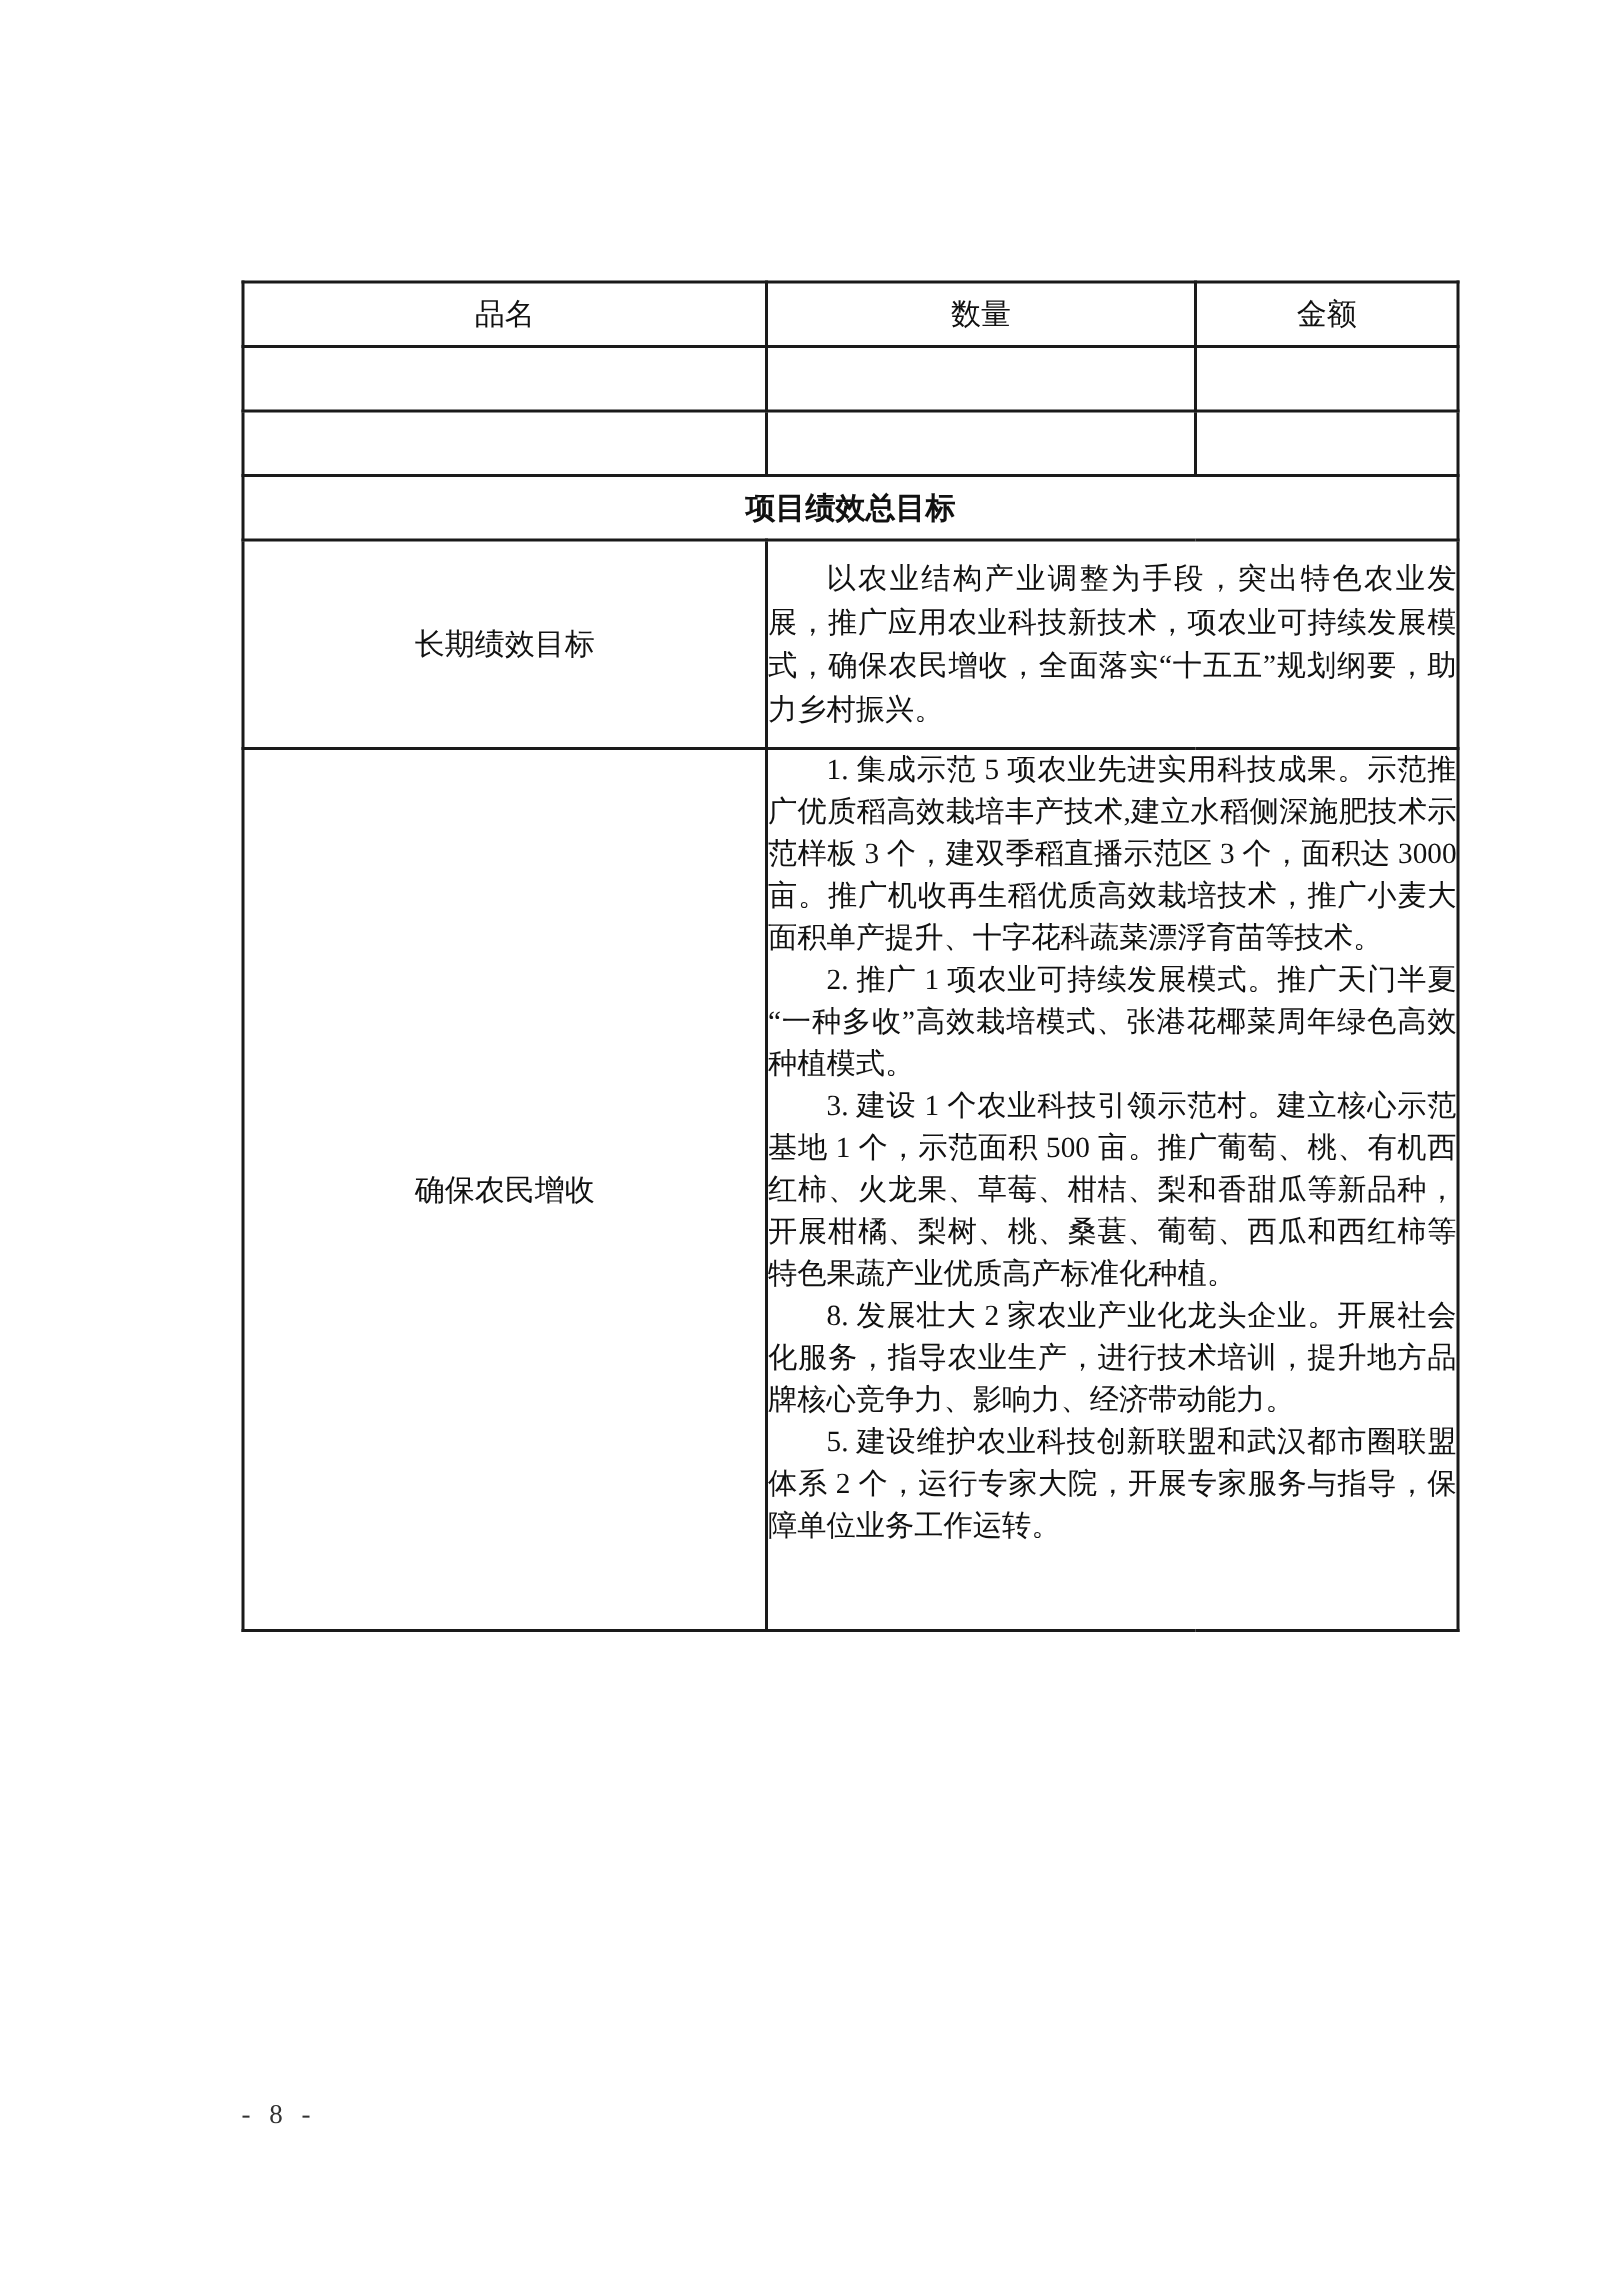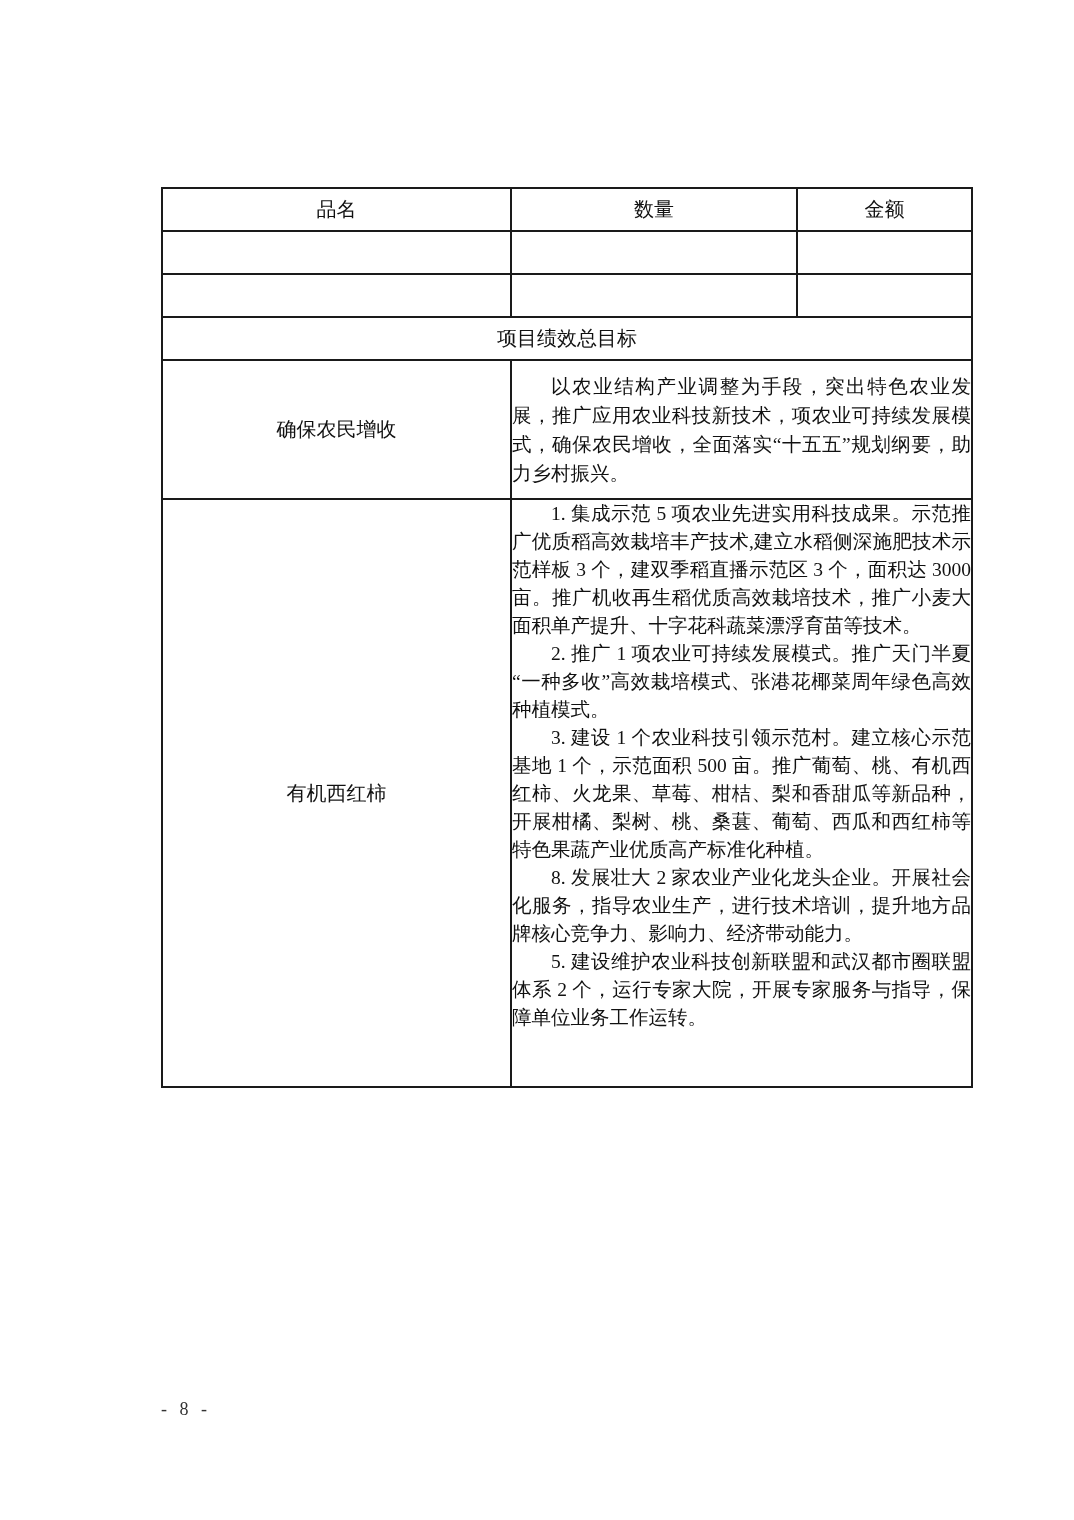--- a/index.html
+++ b/index.html
@@ -34,21 +34,21 @@
     text-align: center;
     vertical-align: middle;
     font-size: 20px;
   }
   tr.r-header td  { height: 41px; }
   tr.r-empty td   { height: 41px; }
   tr.r-title td   { height: 41px; }
   tr.r-subhead td { height: 44px; }
   tr.r-longterm td { height: 137px; }
   tr.r-annual td  { height: 586px; font-family: Liberation Serif, serif; }
-  td.bold { font-weight: normal; }
+  td.bold { font-weight: bold; }
   td.desc {
     font-size: 19.5px;
     text-align: justify;
     padding: 2px 8px;
   }
   td.desc p {
     margin: 0;
     text-indent: 2em;
   }
   td.desc-mid {
@@ -93,27 +93,27 @@
       </tr>
       <tr class="r-empty">
         <td class="c"></td>
         <td class="c"></td>
         <td class="c"></td>
       </tr>
       <tr class="r-title">
         <td class="c bold" colspan="3">项目绩效总目标</td>
       </tr>
       <tr class="r-longterm">
-        <td class="c">确保农民增收</td>
+        <td class="c">长期绩效目标</td>
         <td class="desc desc-mid" colspan="2">
           <p>以农业结构产业调整为手段，突出特色农业发展，推广应用农业科技新技术，项农业可持续发展模式，确保农民增收，全面落实“十五五”规划纲要，助力乡村振兴。</p>
         </td>
       </tr>
       <tr class="r-annual">
-        <td class="c">有机西红柿</td>
+        <td class="c">确保农民增收</td>
         <td class="desc desc-top" colspan="2">
           <p>1. 集成示范 5 项农业先进实用科技成果。示范推广优质稻高效栽培丰产技术,建立水稻侧深施肥技术示范样板 3 个，建双季稻直播示范区 3 个，面积达 3000 亩。推广机收再生稻优质高效栽培技术，推广小麦大面积单产提升、十字花科蔬菜漂浮育苗等技术。</p>
           <p>2. 推广 1 项农业可持续发展模式。推广天门半夏“一种多收”高效栽培模式、张港花椰菜周年绿色高效种植模式。</p>
           <p>3. 建设 1 个农业科技引领示范村。建立核心示范基地 1 个，示范面积 500 亩。推广葡萄、桃、有机西红柿、火龙果、草莓、柑桔、梨和香甜瓜等新品种，开展柑橘、梨树、桃、桑葚、葡萄、西瓜和西红柿等特色果蔬产业优质高产标准化种植。</p>
           <p>8. 发展壮大 2 家农业产业化龙头企业。开展社会化服务，指导农业生产，进行技术培训，提升地方品牌核心竞争力、影响力、经济带动能力。</p>
           <p>5. 建设维护农业科技创新联盟和武汉都市圈联盟体系 2 个，运行专家大院，开展专家服务与指导，保障单位业务工作运转。</p>
         </td>
       </tr>
     </tbody>
   </table>

